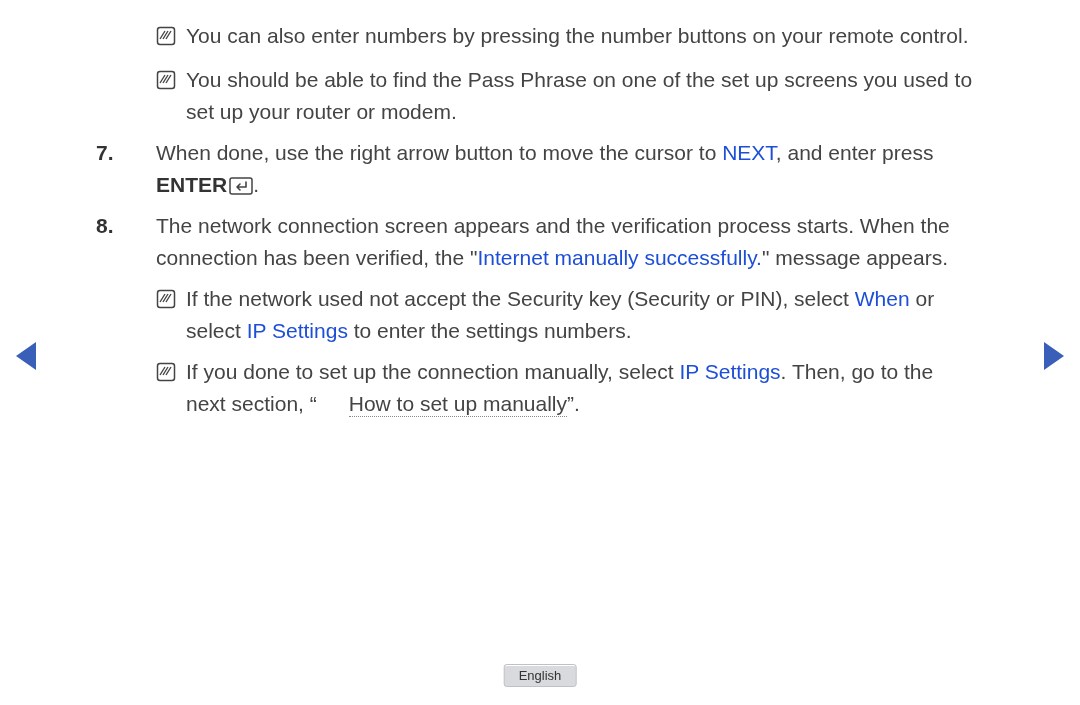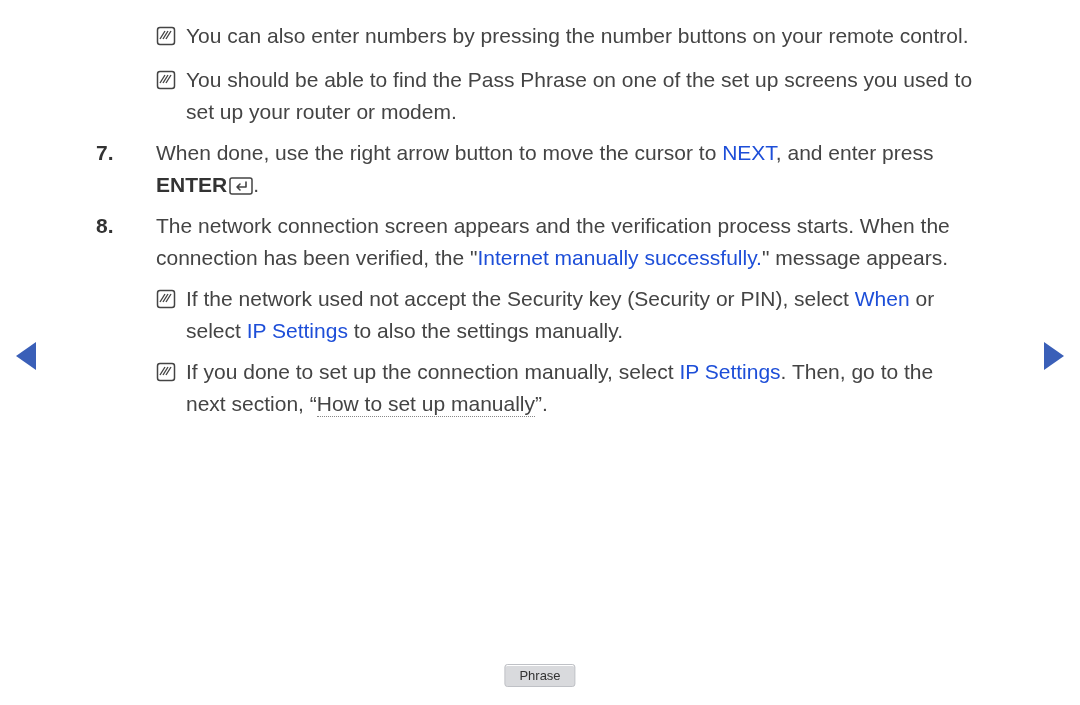--- a/index.html
+++ b/index.html
@@ -42,21 +42,21 @@
   .step-num {
     flex: 0 0 60px;
     font-weight: bold;
     color: #333;
   }
   .step-text, .note-text {
     flex: 1 1 auto;
   }
   .accent { color: #1d4ed8; font-weight: normal; }
   .bold   { font-weight: bold; color: #333; margin-top: 42px; }
-  .underline-dotted { border-bottom: 1px dotted #888; padding-bottom: 1px; }
+  .underline-dotted { border-bottom: 1px dotted #888; padding-bottom: 1px; margin-left: 32px; }
   .enter-icon svg { vertical-align: -3px; margin-left: 2px; }
   .nav-left, .nav-right {
     position: absolute;
     top: 340px;
   }
   .nav-left  { left: 14px; }
   .nav-right { right: 14px; }
   .lang-pill {
     position: absolute;
     bottom: 18px;
@@ -114,21 +114,21 @@
   </div>
 
   <div class="note-row">
     <span class="note-icon">
       <svg width="20" height="20" viewBox="0 0 20 20">
         <rect x="1.5" y="1.5" width="17" height="17" rx="2.5" fill="none" stroke="#444" stroke-width="1.5"></rect>
         <path d="M4 13 L9 5 M7 13 L12 5 M10 13 L15 5" stroke="#444" stroke-width="1.4" fill="none"></path>
       </svg>
     </span>
     <span class="note-text">
-      <span>If the network used not accept the Security key (Security or PIN), select </span><span class="accent">When</span><span> or select </span><span class="accent">IP Settings</span><span> to also the settings manually.</span>
+      <span>If the network used not accept the Security key (Security or PIN), select </span><span class="accent">When</span><span> or select </span><span class="accent">IP Settings</span><span> to enter the settings numbers.</span>
     </span>
   </div>
 
   <div class="note-row">
     <span class="note-icon">
       <svg width="20" height="20" viewBox="0 0 20 20">
         <rect x="1.5" y="1.5" width="17" height="17" rx="2.5" fill="none" stroke="#444" stroke-width="1.5"></rect>
         <path d="M4 13 L9 5 M7 13 L12 5 M10 13 L15 5" stroke="#444" stroke-width="1.4" fill="none"></path>
       </svg>
     </span>
@@ -143,13 +143,13 @@
   <svg width="24" height="32" viewBox="0 0 24 32">
       <polygon points="22,2 22,30 2,16" fill="#3a5fb8"></polygon>
     </svg>
 </div>
 <div class="nav-right">
   <svg width="24" height="32" viewBox="0 0 24 32">
       <polygon points="2,2 2,30 22,16" fill="#3a5fb8"></polygon>
     </svg>
 </div>
 
-<div class="lang-pill">Phrase</div>
+<div class="lang-pill">English</div>
 
 </body></html>

